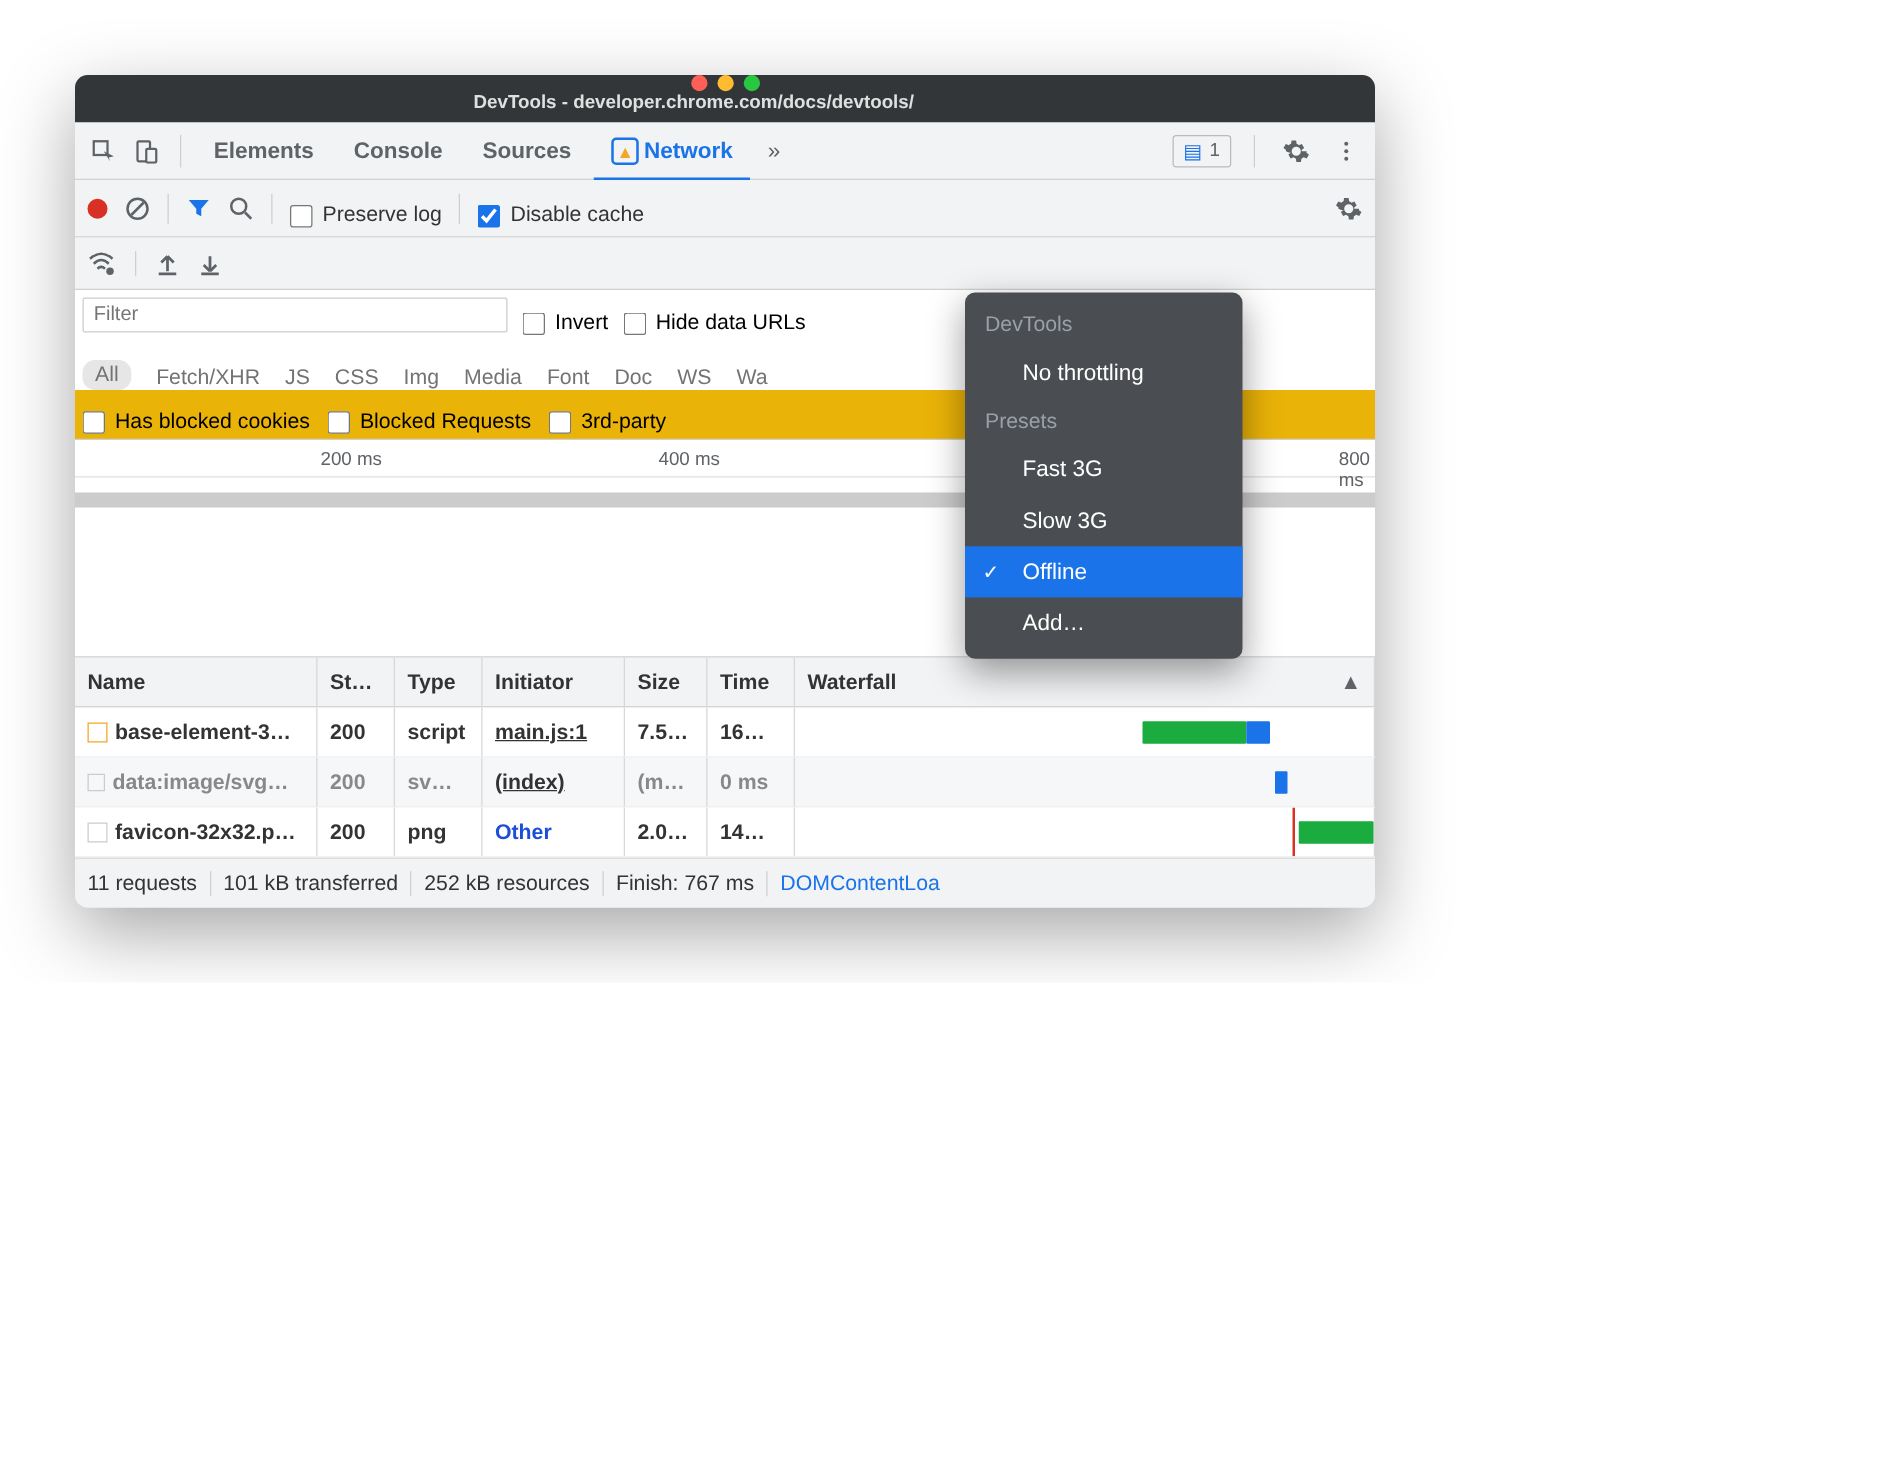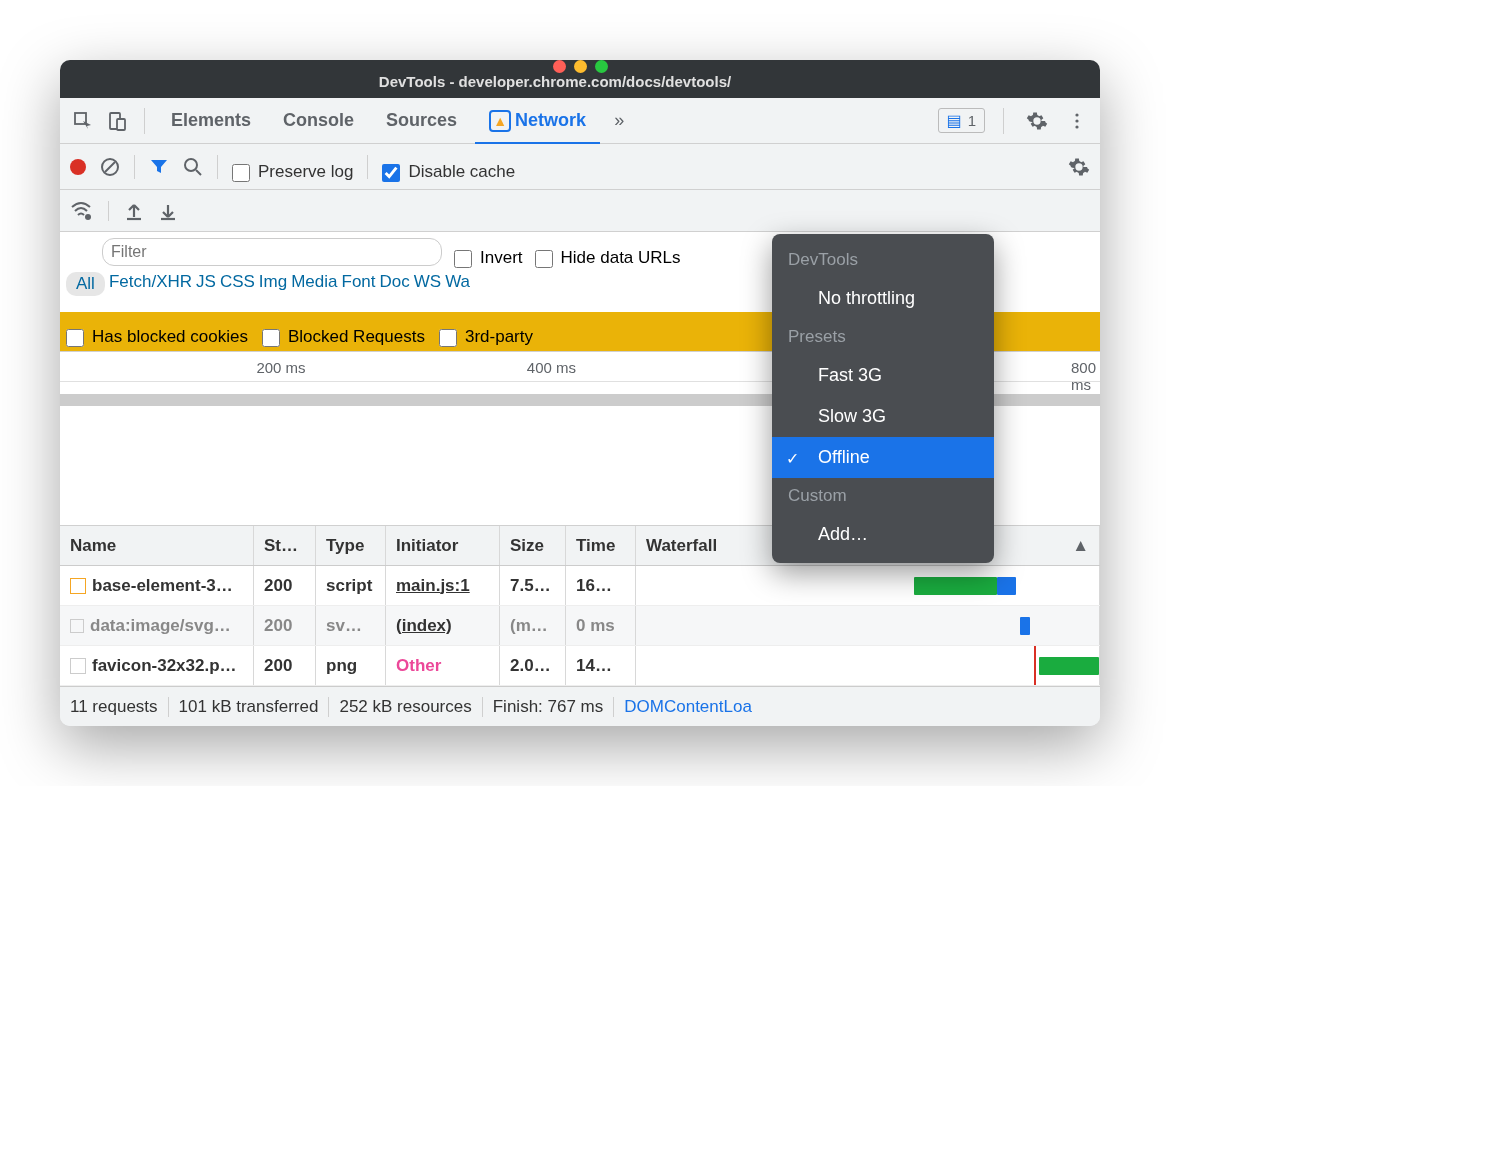--- a/index.html
+++ b/index.html
@@ -30,22 +30,22 @@
 .record { width: 16px; height: 16px; border-radius: 50%; background: #d93025; }
 .tdiv { width: 1px; height: 24px; background: #cfcfcf; }
 .filter-ico { color: #1a73e8; }
 .chk { display: flex; align-items: flex-end; gap: 8px; margin-top: 11px; }
 .chk input[type="checkbox"] { width: 18px; height: 18px; accent-color: #1a73e8; }
 
 .toolbar2 { background: #f1f3f4; display: flex; align-items: center; height: 42px; padding: 0 10px; gap: 16px; border-bottom: 1px solid #d0d0d0; }
 .toolbar2 .tdiv { height: 20px; }
 
 .filterrow1 { background: #fff; display: flex; align-items: center; height: 40px; padding: 0 6px; gap: 12px; font-size: 17px; }
-.filter-input { border: 1px solid #ccc; height: 28px; padding: 0 8px; width: 340px; font-size: 16px; color: #888; border-radius: 12px; margin-left: 36px; }
-.filterrow2 { background: #fff; display: flex; align-items: flex-start; height: 40px; padding: 0 6px; gap: 4px; font-size: 17px; color: #0369a1; }
+.filter-input { border: 1px solid #ccc; height: 28px; padding: 0 8px; width: 340px; font-size: 16px; color: #888; border-radius: 2px; }
+.filterrow2 { background: #fff; display: flex; align-items: flex-end; height: 40px; padding: 0 6px; gap: 20px; font-size: 17px; color: #737373; }
 .pill { padding: 2px 10px; border-radius: 10px; }
 .pill.active { background: #e6e6e6; }
 .filterrow3 { background: #eab308; display: flex; align-items: center; height: 40px; padding: 0 6px; gap: 14px; font-size: 17px; border-bottom: 1px solid #d0d0d0; }
 
 .timeline { background: #fff; height: 174px; border-bottom: 1px solid #d0d0d0; position: relative; }
 .tl-ticks { position: absolute; top: 0; left: 0; right: 0; height: 30px; border-bottom: 1px solid #e0e0e0; font-size: 15px; color: #5f6368; }
 .tick { position: absolute; top: 7px; transform: translateX(-100%); padding-right: 4px; }
 .tl-band { position: absolute; left: 0; right: 0; top: 42px; height: 12px; background: #ccc; }
 .marker { position: absolute; top: 30px; bottom: 0; width: 2px; }
 .marker.blue { background: #1a73e8; }
@@ -340,21 +340,21 @@
         <span class="rowicon"></span>
         <span>favicon-32x32.p…</span>
       </div>
     <div class="th-status">
         <span>200</span>
       </div>
     <div class="th-type">
         <span>png</span>
       </div>
     <div class="th-init">
-        <span style="color:#ec4899">Other</span>
+        <span style="color:#1d4ed8">Other</span>
       </div>
     <div class="th-size">
         <span>2.0…</span>
       </div>
     <div class="th-time">
         <span>14…</span>
       </div>
     <div class="th-wf">
       <div class="bar" style="left:87%;width:13%;background:#1aac3f"></div>
       <div class="marker red" style="left:86%;top:0;bottom:0"></div>
@@ -376,17 +376,16 @@
   <div class="dropdown">
     <div class="section-label">DevTools</div>
     <div class="item">No throttling</div>
     <div class="section-label">Presets</div>
     <div class="item">Fast 3G</div>
     <div class="item">Slow 3G</div>
     <div class="item selected">
       <span class="check">✓</span>
       <span>Offline</span>
     </div>
-    <div class="section-label">Custom</div>
     <div class="item">Add…</div>
   </div>
 
 </div>
 
 </body></html>

